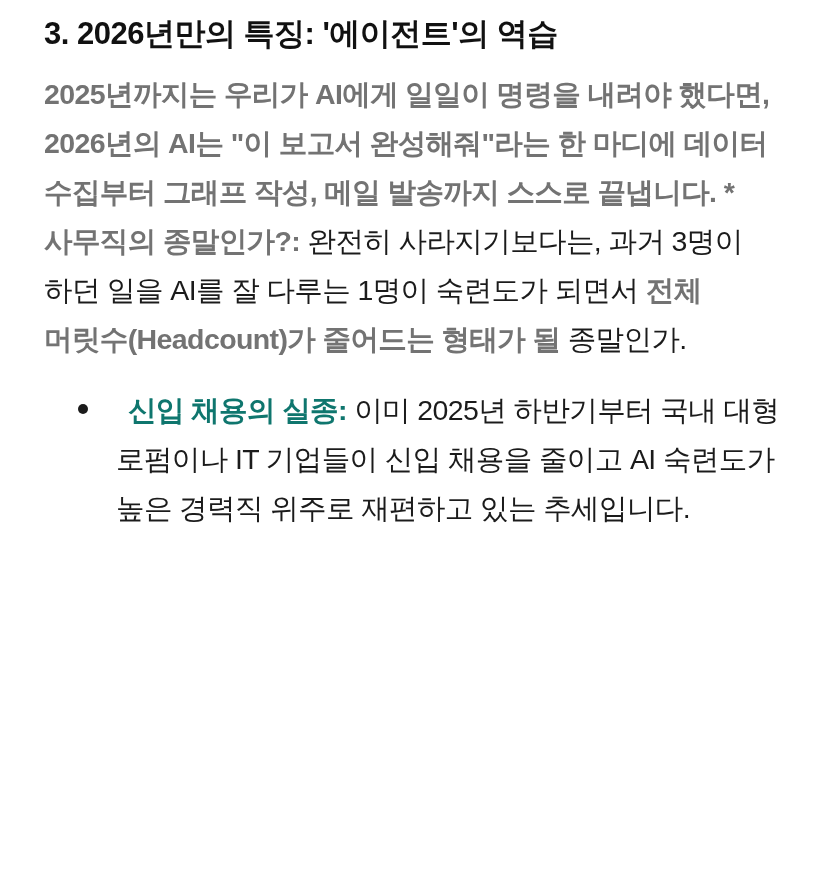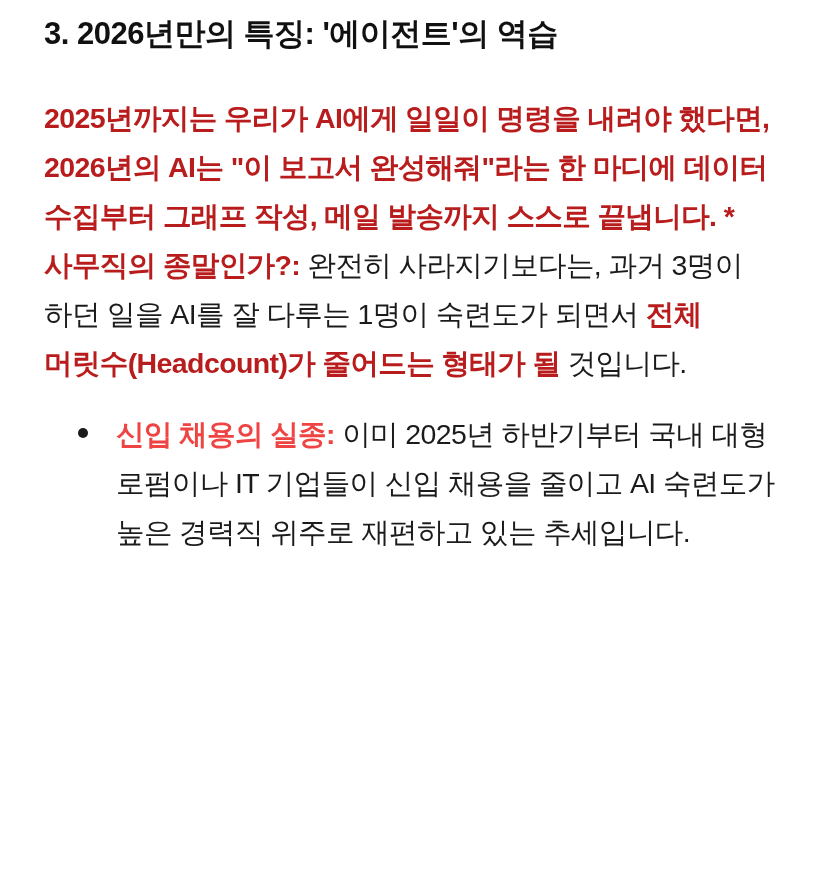--- a/index.html
+++ b/index.html
@@ -21,34 +21,34 @@
     width: 835px;
     height: 882px;
     padding: 14px 46px 0 44px;
     background: #ffffff;
   }
   .section-heading {
     font-size: 31px;
     font-weight: 700;
     line-height: 1.3;
     letter-spacing: -0.5px;
-    margin: 0 0 40px 0;
+    margin: 0 0 16px 0;
     color: #111111;
   }
   .body-paragraph {
     font-size: 28.5px;
     line-height: 1.72;
     letter-spacing: -0.6px;
     margin: 0 0 22px 0;
     color: #1b1b1b;
     word-break: keep-all;
   }
   .body-paragraph .em {
     font-weight: 700;
-    color: #b91c1c;
+    color: #737373;
   }
   .bullet-list {
     list-style: none;
     margin: 0;
     padding: 0 0 0 28px;
   }
   .bullet-item {
     position: relative;
     padding-left: 44px;
     font-size: 28.5px;
@@ -62,32 +62,33 @@
     left: 6px;
     top: 18px;
     width: 10px;
     height: 10px;
     border-radius: 50%;
     background: #1b1b1b;
     display: block;
   }
   .bullet-item .em {
     font-weight: 700;
-    color: #ef4444;
+    color: #0f766e;
+    margin-left: 12px;
   }
 </style>
 </head>
 <body>
 
 <div class="page">
 
   <h2 class="section-heading">3. 2026년만의 특징: '에이전트'의 역습</h2>
 
   <p class="body-paragraph">
-    <span class="em">2025년까지는 우리가 AI에게 일일이 명령을 내려야 했다면, 2026년의 AI는 "이 보고서 완성해줘"라는 한 마디에 데이터 수집부터 그래프 작성, 메일 발송까지 스스로 끝냅니다. * 사무직의 종말인가?: </span><span>완전히 사라지기보다는, 과거 3명이 하던 일을 AI를 잘 다루는 1명이 숙련도가 되면서 </span><span class="em">전체 머릿수(Headcount)가 줄어드는 형태가 될 </span><span>것입니다.</span>
+    <span class="em">2025년까지는 우리가 AI에게 일일이 명령을 내려야 했다면, 2026년의 AI는 "이 보고서 완성해줘"라는 한 마디에 데이터 수집부터 그래프 작성, 메일 발송까지 스스로 끝냅니다. * 사무직의 종말인가?: </span><span>완전히 사라지기보다는, 과거 3명이 하던 일을 AI를 잘 다루는 1명이 숙련도가 되면서 </span><span class="em">전체 머릿수(Headcount)가 줄어드는 형태가 될 </span><span>종말인가.</span>
   </p>
 
   <ul class="bullet-list">
     <li class="bullet-item">
       <span class="bullet-dot"></span>
       <span class="em">신입 채용의 실종:</span><span> 이미 2025년 하반기부터 국내 대형 로펌이나 IT 기업들이 신입 채용을 줄이고 AI 숙련도가 높은 경력직 위주로 재편하고 있는 추세입니다.</span>
     </li>
   </ul>
 
 </div>

